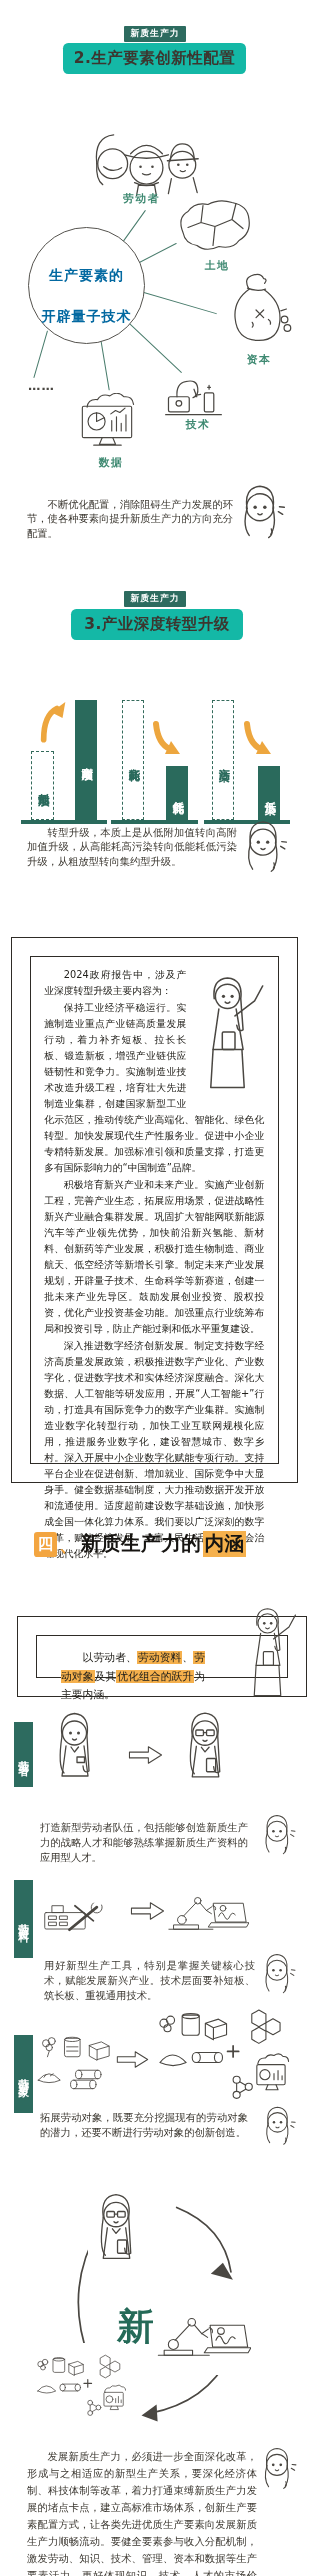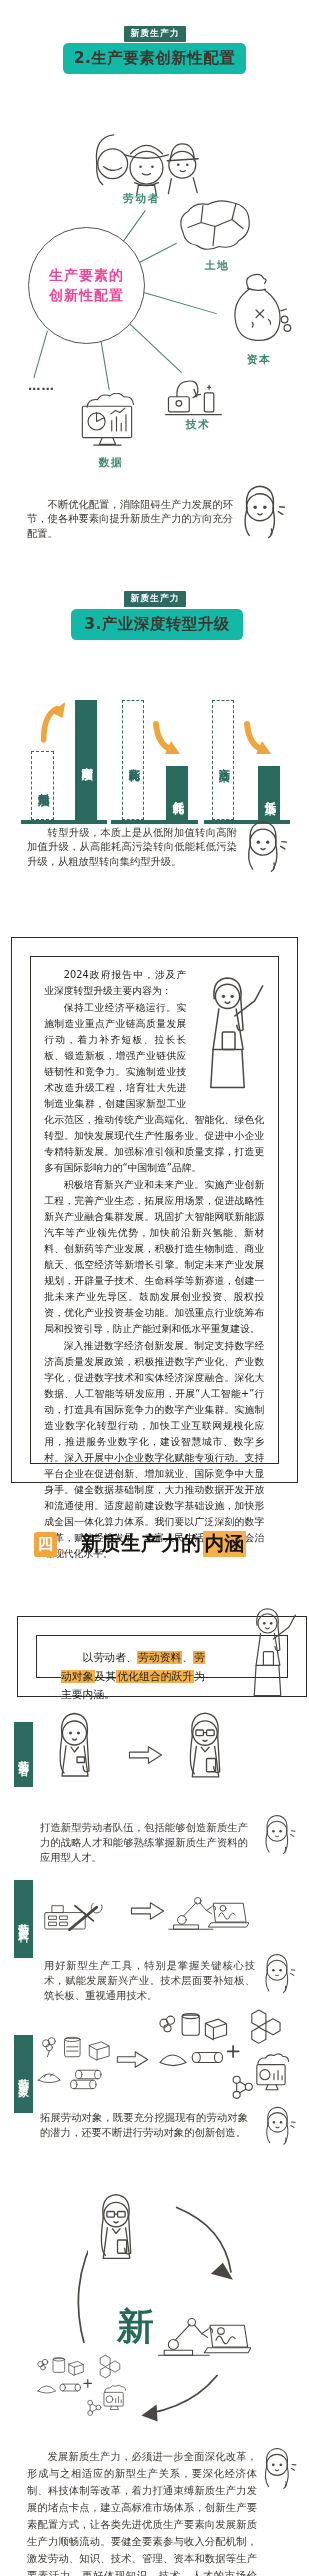--- a/index.html
+++ b/index.html
@@ -10,21 +10,21 @@
          justify-content:center;font-size:8.8px;font-weight:bold;letter-spacing:1px;}
   .titlebox{background:#14b8a6;border-radius:5.2px;display:flex;align-items:center;justify-content:center;
             font-size:15.5px;font-weight:bold;color:#3c362f;letter-spacing:0.5px;}
   .glabel{color:#3e8971;font-size:10.8px;font-weight:bold;letter-spacing:1.5px;text-align:center;}
   .para{font-size:10.3px;line-height:14.4px;text-align:justify;color:#3a362f;}
   .indent{text-indent:2em;}
   .sketch{color:#4a4742;}
   .oarrow{color:#eda63e;}
   .circlebig{border:1px solid #55534e;border-radius:50%;display:flex;flex-direction:column;
              align-items:center;justify-content:center;background:#fff;}
-  .circlebig div{color:#ec4899;font-size:14px;font-weight:bold;letter-spacing:1px;line-height:19.6px;}
+  .circlebig div{color:#0369a1;font-size:14px;font-weight:bold;letter-spacing:1px;line-height:19.6px;margin-top:21px;}
   .vtext{writing-mode:vertical-rl;text-orientation:upright;font-weight:bold;}
   .vbar-dashed{border:1px dashed #336a5b;background:#fff;display:flex;align-items:center;justify-content:center;box-sizing:border-box;}
   .vbar-dashed .vtext{color:#2a6a5c;font-size:11.3px;letter-spacing:1px;}
   .vbar-solid{background:#2a6a5c;display:flex;align-items:center;justify-content:center;}
   .vbar-solid .vtext{color:#ffffff;font-size:11.3px;letter-spacing:1px;}
   .baseline{background:#2a6a5c;height:3.6px;}
   .sidelabel{background:#2d6b5f;display:flex;align-items:center;justify-content:center;}
   .sidelabel .vtext{color:#fff;font-size:10.8px;letter-spacing:2.6px;}
   .bigbox{border:1.5px solid #2e2b26;box-sizing:border-box;padding:18px;background:#fff;}
   .bigbox-inner{border:1px solid #2e2b26;width:100%;height:100%;box-sizing:border-box;padding:10.3px 13.4px;}
@@ -266,21 +266,21 @@
       <line x1="264" y1="132" x2="342" y2="92"></line>
       <line x1="276" y1="186" x2="420" y2="228"></line>
       <line x1="252" y1="248" x2="352" y2="342"></line>
       <line x1="196" y1="280" x2="212" y2="376"></line>
       <line x1="92" y1="262" x2="66" y2="352"></line>
     </g>
   </svg>
   <div class="abs glabel" style="left:122px;top:192px;width:39px">劳动者</div>
   <div class="abs circlebig" style="left:28px;top:227px;width:115px;height:115px">
     <div>生产要素的</div>
-    <div>创新性配置</div>
+    <div>开辟量子技术</div>
   </div>
   <svg class="abs sketch" style="left:173px;top:197px;width:80px;height:61px" viewBox="0 0 160 120">
       <use href="#i-map"></use>
     </svg>
   <div class="abs glabel" style="left:199px;top:259px;width:36px">土地</div>
   <svg class="abs sketch" style="left:219px;top:269px;width:76px;height:81px" viewBox="0 0 160 170">
       <use href="#i-bag"></use>
     </svg>
   <div class="abs glabel" style="left:241px;top:353px;width:36px">资本</div>
   <svg class="abs sketch" style="left:162px;top:359px;width:63px;height:59px" viewBox="0 0 130 125">

